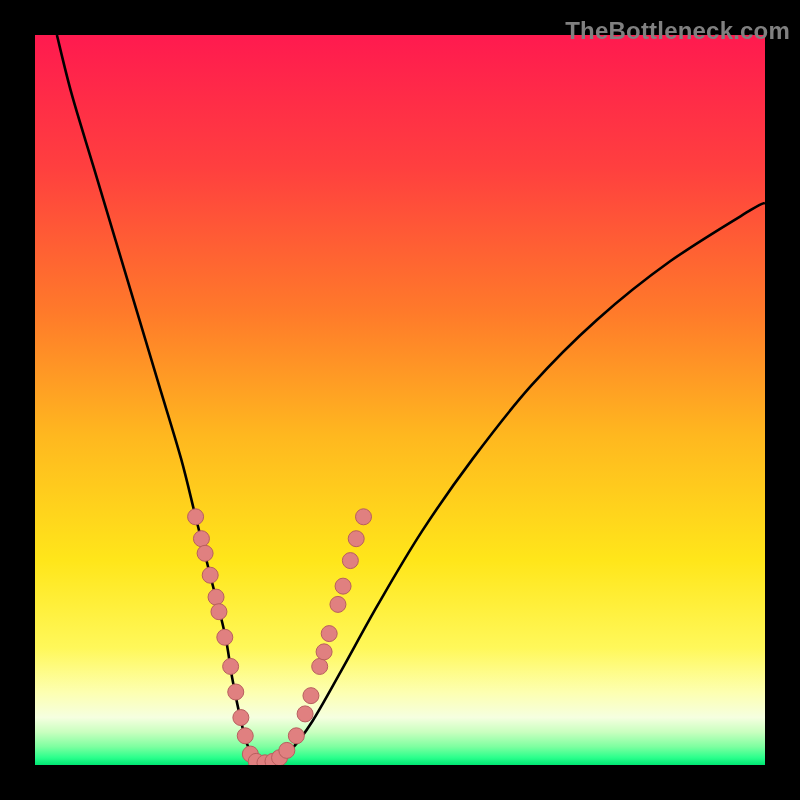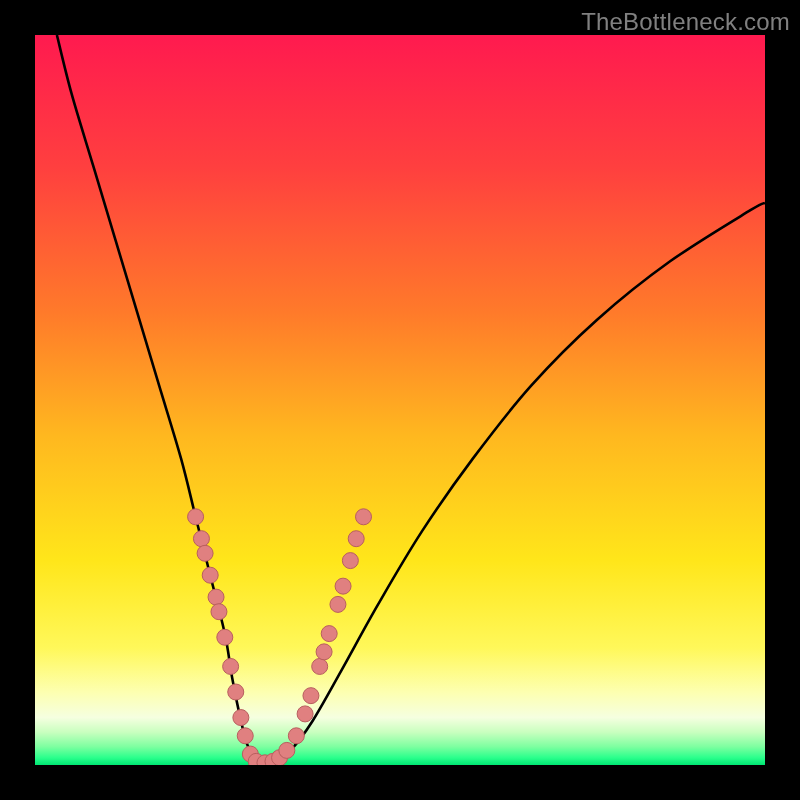--- a/index.html
+++ b/index.html
@@ -11,25 +11,25 @@
     overflow: hidden;
     font-family: Arial, Helvetica, sans-serif;
   }
   .stage {
     position: relative;
     width: 800px;
     height: 800px;
   }
   .watermark {
     position: absolute;
-    top: 8px;
+    top: 17px;
     right: 10px;
     color: #808080;
     font-size: 24px;
-    font-weight: 400;
+    font-weight: 700;
     letter-spacing: 0.2px;
     z-index: 10;
   }
   svg.chart {
     position: absolute;
     left: 0;
     top: 0;
     width: 800px;
     height: 800px;
   }

